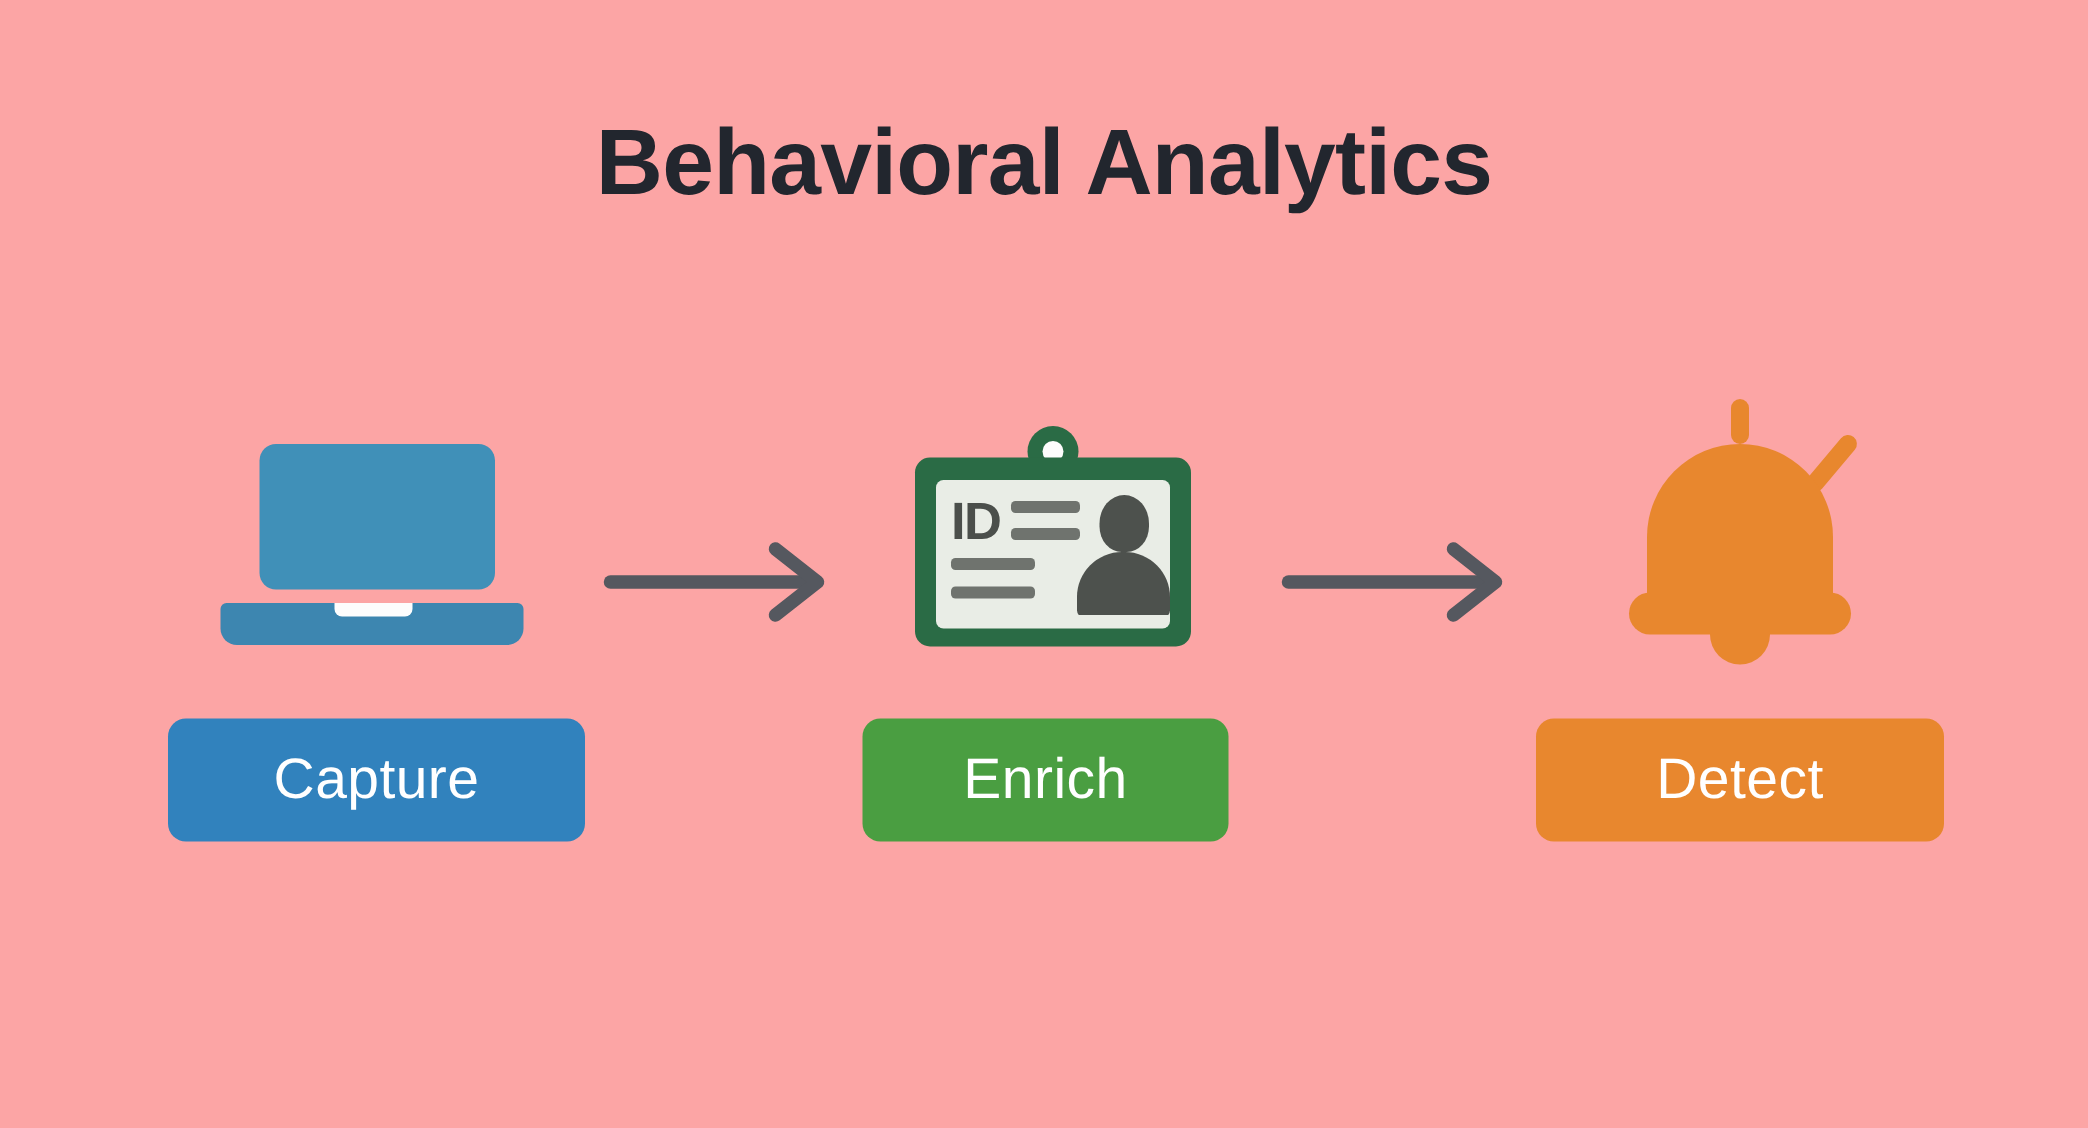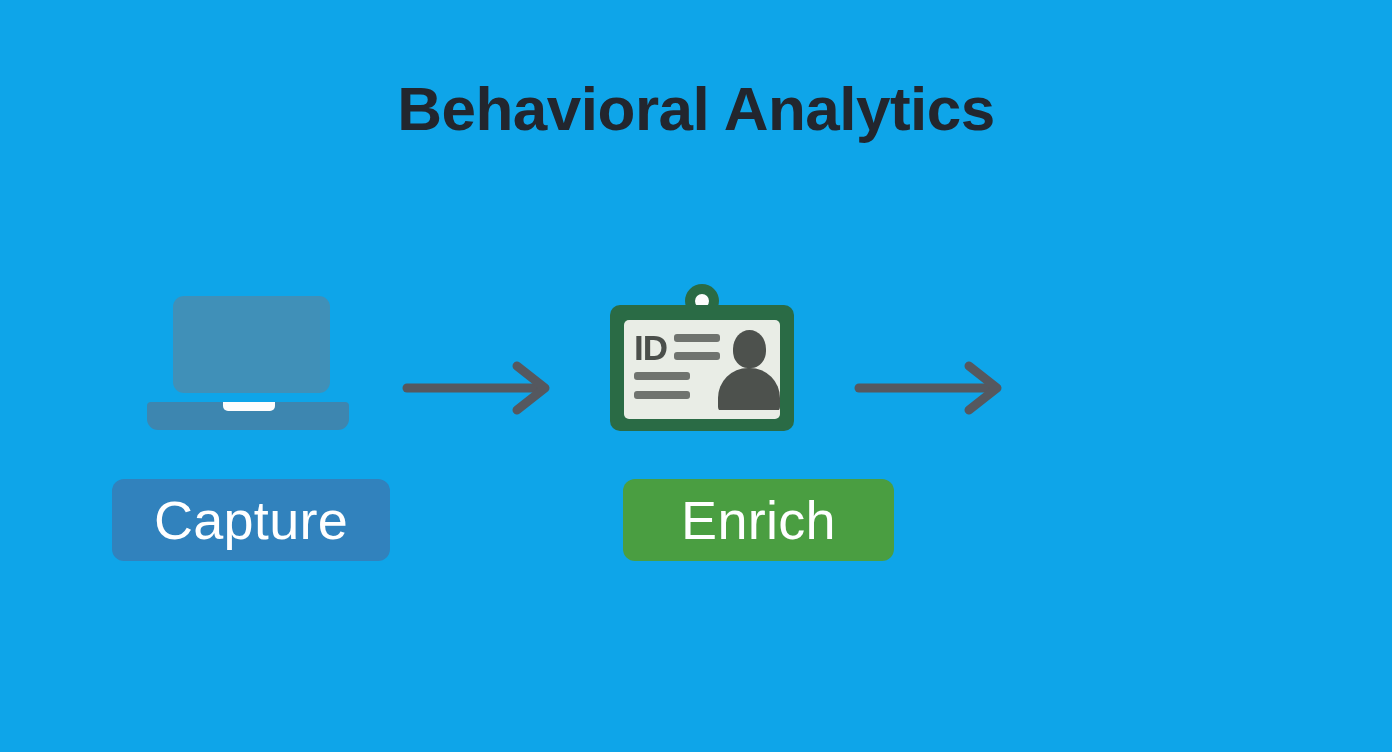--- a/index.html
+++ b/index.html
@@ -10,21 +10,21 @@
     width: 1392px;
     height: 752px;
     background: #fdfdfd;
     font-family: "Liberation Sans", sans-serif;
     overflow: hidden;
   }
   #canvas {
     position: relative;
     width: 1392px;
     height: 752px;
-    background: #0ea5e9;
+    background: #fca5a5;
   }
 
   
   #page-title {
     position: absolute;
     top: 76px;
     left: 0;
     width: 1392px;
     text-align: center;
     font-size: 62px;
@@ -66,26 +66,26 @@
     position: absolute;
     top: 221px;
     left: 11px;
     width: 278px;
     height: 82px;
     border-radius: 12px;
     display: flex;
     align-items: center;
     justify-content: center;
     color: #ffffff;
-    font-size: 54px;
+    font-size: 38px;
     font-weight: 500;
     letter-spacing: 0.3px;
     box-sizing: border-box;
   }
-  .stage-enrich .stage-label { width: 271px; left: 18px; margin-left: 48px; }
+  .stage-enrich .stage-label { width: 244px; left: 18px; }
   .stage-detect .stage-label { width: 272px; left: 14px; }
 
   
   .arrow {
     position: absolute;
     top: 100px;
     width: 160px;
     height: 60px;
   }
   .arrow-1 { left: 399px; }
@@ -326,15 +326,29 @@
       </div>
     </div>
 
     <div class="arrow arrow-2">
       <svg width="160" height="60" viewBox="0 0 160 60">
         <line x1="8" y1="30" x2="138" y2="30" stroke="#55585f" stroke-width="9" stroke-linecap="round"></line>
         <polyline points="118,8 146,30 118,52" fill="none" stroke="#55585f" stroke-width="9" stroke-linecap="round" stroke-linejoin="round"></polyline>
       </svg>
     </div>
 
+    <div class="stage stage-detect">
+      <div class="icon-slot">
+        <div class="bell">
+          <div class="bell-ring-v"></div>
+          <div class="bell-ring-d"></div>
+          <div class="bell-dome"></div>
+          <div class="bell-base"></div>
+          <div class="bell-clapper"></div>
+        </div>
+      </div>
+      <div class="stage-label" style="background:#e8872e">
+        <span>Detect</span>
+      </div>
+    </div>
 
   </div>
 </div>
 
 </body></html>

